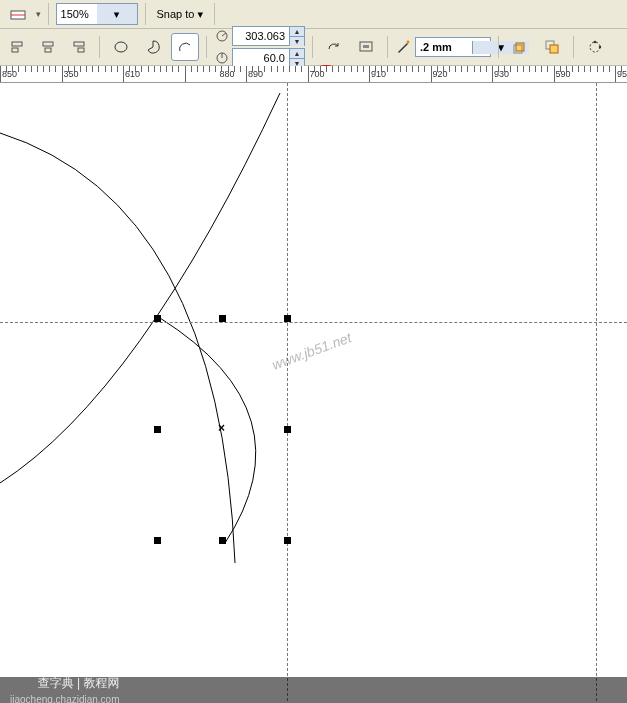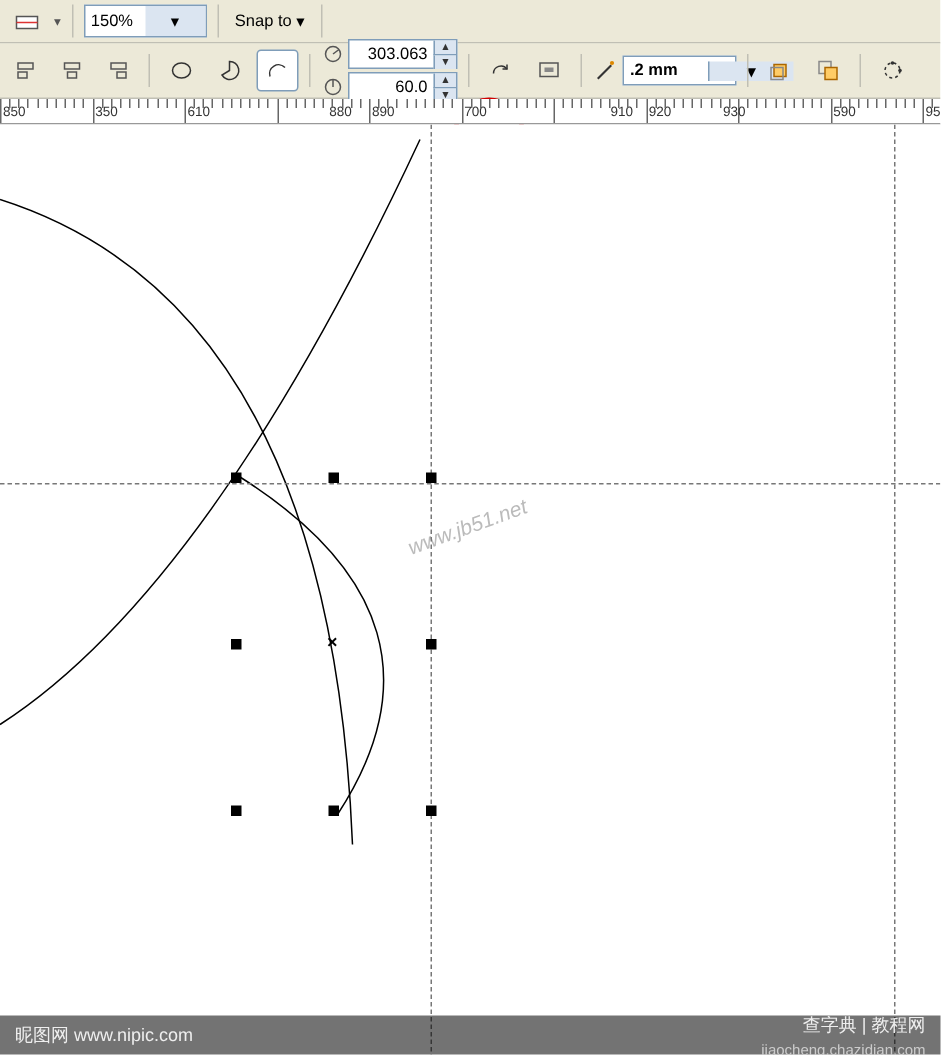--- a/index.html
+++ b/index.html
@@ -236,21 +236,21 @@
     <div class="tick" style="left: 313.65px;"></div>
     <div class="tick" style="left: 319.8px;"></div>
     <div class="tick" style="left: 325.95px;"></div>
     <div class="tick" style="left: 332.1px;"></div>
     <div class="tick" style="left: 338.25px;"></div>
     <div class="tick" style="left: 344.4px;"></div>
     <div class="tick" style="left: 350.55px;"></div>
     <div class="tick" style="left: 356.7px;"></div>
     <div class="tick" style="left: 362.85px;"></div>
     <div class="tick tickL" style="left: 369px;"></div>
-    <div class="lbl" style="left: 369px; padding-left: 36px;">910</div>
+    <div class="lbl" style="left: 369px;">910</div>
     <div class="tick" style="left: 375.15px;"></div>
     <div class="tick" style="left: 381.3px;"></div>
     <div class="tick" style="left: 387.45px;"></div>
     <div class="tick" style="left: 393.6px;"></div>
     <div class="tick" style="left: 399.75px;"></div>
     <div class="tick" style="left: 405.9px;"></div>
     <div class="tick" style="left: 412.05px;"></div>
     <div class="tick" style="left: 418.2px;"></div>
     <div class="tick" style="left: 424.35px;"></div>
     <div class="tick tickL" style="left: 430.5px;"></div>
@@ -258,21 +258,21 @@
     <div class="tick" style="left: 436.65px;"></div>
     <div class="tick" style="left: 442.8px;"></div>
     <div class="tick" style="left: 448.95px;"></div>
     <div class="tick" style="left: 455.1px;"></div>
     <div class="tick" style="left: 461.25px;"></div>
     <div class="tick" style="left: 467.4px;"></div>
     <div class="tick" style="left: 473.55px;"></div>
     <div class="tick" style="left: 479.7px;"></div>
     <div class="tick" style="left: 485.85px;"></div>
     <div class="tick tickL" style="left: 492px;"></div>
-    <div class="lbl" style="left: 480px;">930</div>
+    <div class="lbl" style="left: 492px;">930</div>
     <div class="tick" style="left: 498.15px;"></div>
     <div class="tick" style="left: 504.3px;"></div>
     <div class="tick" style="left: 510.45px;"></div>
     <div class="tick" style="left: 516.6px;"></div>
     <div class="tick" style="left: 522.75px;"></div>
     <div class="tick" style="left: 528.9px;"></div>
     <div class="tick" style="left: 535.05px;"></div>
     <div class="tick" style="left: 541.2px;"></div>
     <div class="tick" style="left: 547.35px;"></div>
     <div class="tick tickL" style="left: 553.5px;"></div>
@@ -307,18 +307,17 @@
     <div class="handle" style="left: 284px; top: 232px;"></div>
     <div class="handle" style="left: 154px; top: 343px;"></div>
     <div class="handle" style="left: 284px; top: 343px;"></div>
     <div class="handle" style="left: 154px; top: 454px;"></div>
     <div class="handle" style="left: 219px; top: 454px;"></div>
     <div class="handle" style="left: 284px; top: 454px;"></div>
     <div class="cross" style="left: 218px; top: 338px;">×</div>
   </div>
 
 <div class="footer">
-  <span>昵图网 www.nipic.com</span>
   <span style="text-align:right">
     <span>查字典 | 教程网</span><br>
     <span style="font-size:10px;color:#ccc">jiaocheng.chazidian.com</span>
   </span>
 </div>
 
 </body></html>

